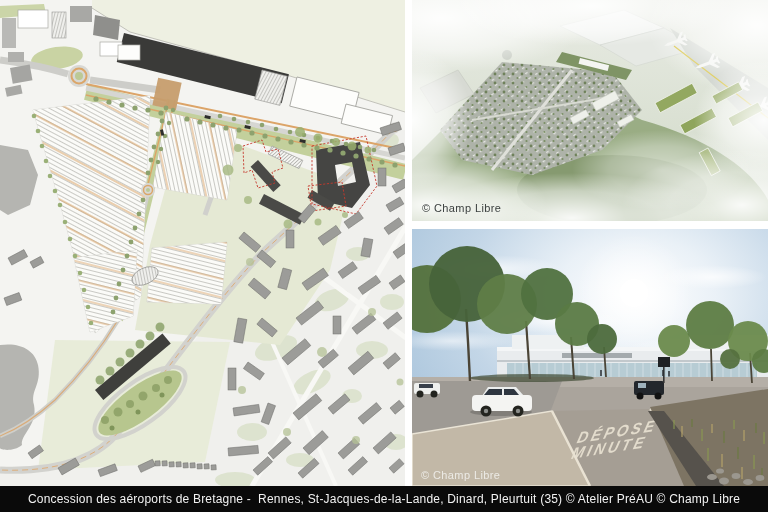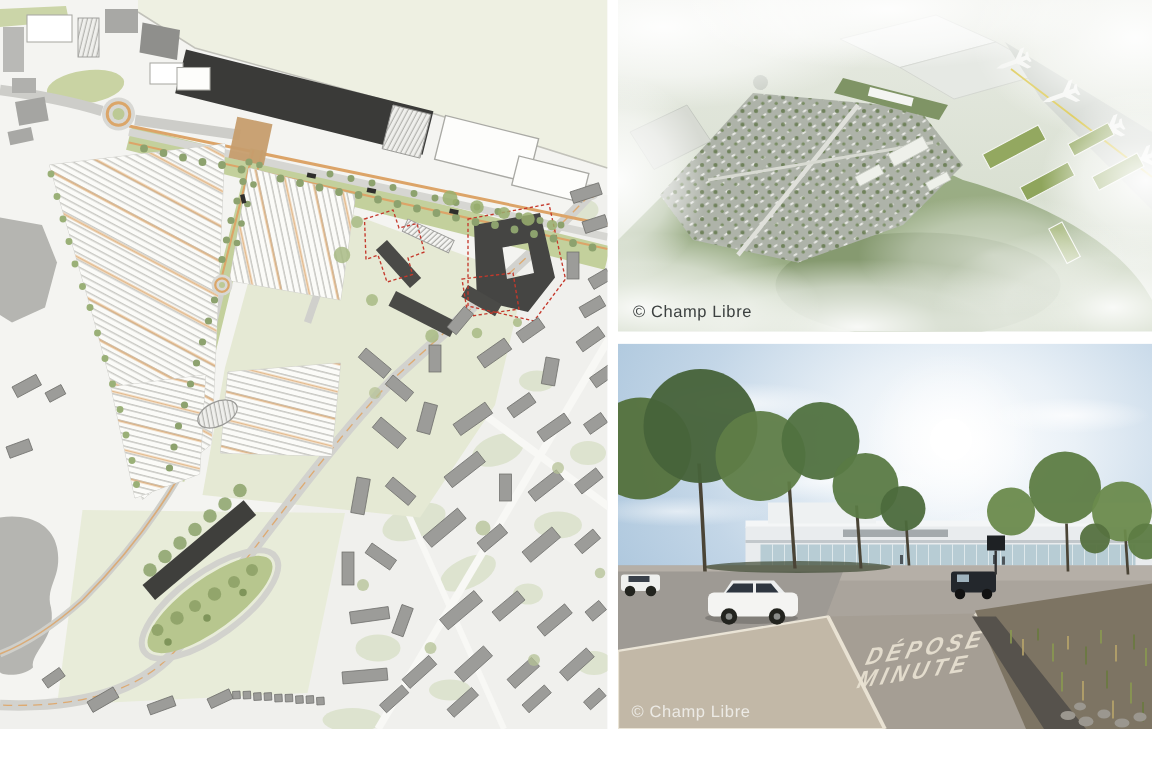--- a/index.html
+++ b/index.html
@@ -645,14 +645,17 @@
       </g>
       <g fill="#2b2f33" opacity="0.75">
         <rect x="250" y="141" width="2" height="6"></rect>
           <rect x="256" y="142" width="2" height="5.5"></rect>
         <rect x="188" y="141" width="2" height="6"></rect>
       </g>
     </svg>
     <figcaption class="credit credit-street">© Champ Libre</figcaption>
   </figure>
 
+  <footer class="caption-bar">
+    <span>Concession des aéroports de Bretagne -  Rennes, St-Jacques-de-la-Lande, Dinard, Pleurtuit (35) © Atelier PréAU © Champ Libre</span>
+  </footer>
 
 </div>
 
 </body></html>

